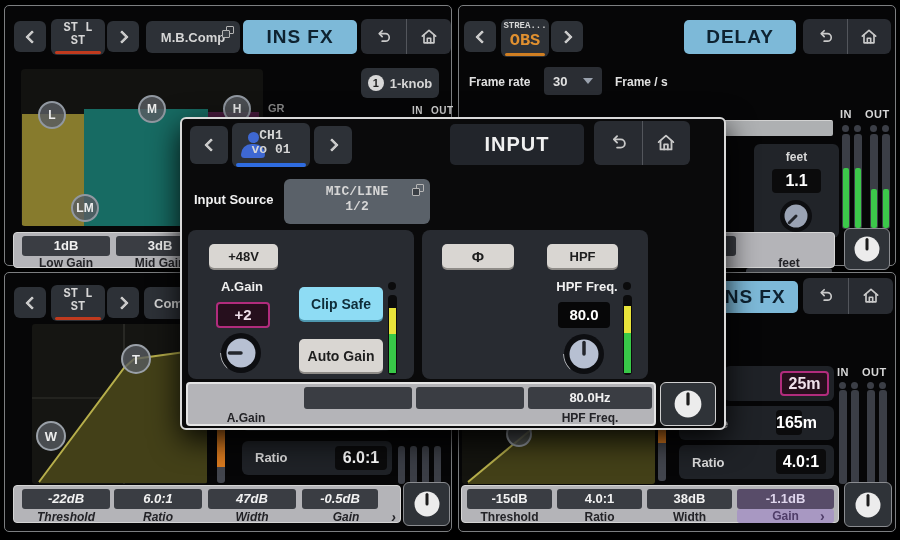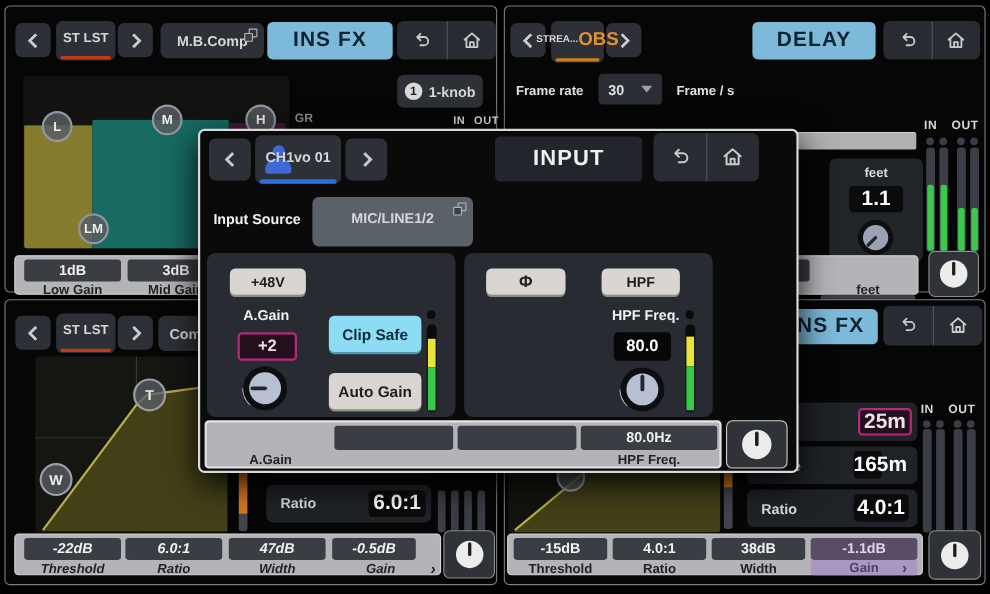--- a/index.html
+++ b/index.html
@@ -6,21 +6,21 @@
   .screen{position:relative;width:900px;height:540px;background:#000;overflow:hidden;
           font-family:"Liberation Sans",sans-serif;-webkit-font-smoothing:antialiased;}
   *,*::before,*::after{box-sizing:border-box;}
 
   .panel{position:absolute;background:#060607;border:1px solid #7c7e80;border-radius:5px;}
   .abs{position:absolute;}
 
   
   .btn{position:absolute;background:#2d3137;border-radius:6px;display:flex;align-items:center;
        justify-content:center;color:#d6d6d6;cursor:default;}
-  .chbtn{flex-direction:row;line-height:1.1;font-weight:bold;font-size:12px;padding-bottom:4px;}
+  .chbtn{flex-direction:column;line-height:1.1;font-weight:bold;font-size:12px;padding-bottom:4px;font-family:Liberation Mono, monospace;}
   .uline{position:absolute;bottom:1px;left:4px;right:4px;height:3px;border-radius:2px;}
   .uline.red{background:#c03a1e;}
   .uline.orange{background:#cf7e22;}
   .uline.blue{background:#2f6ce0;bottom:0;height:4px;}
   .preset{font-weight:bold;font-size:13px;}
   .title{position:absolute;background:#7db9d8;border-radius:5px;color:#0e2230;font-weight:bold;
          font-size:19px;display:flex;align-items:center;justify-content:center;letter-spacing:1px;}
   .title.dark{background:#22252b;color:#f0f0f0;}
   .sys{position:absolute;background:#282b31;border-radius:6px;display:flex;overflow:hidden;}
   .sys .half{flex:1;display:flex;align-items:center;justify-content:center;}
@@ -68,21 +68,21 @@
   
   .bandc{position:absolute;width:28px;height:28px;border-radius:50%;background:rgba(88,92,98,.82);
          border:2px solid #9198a1;color:#ecECec;color:#ececec;font-size:12px;font-weight:bold;
          display:flex;align-items:center;justify-content:center;}
   .handle{position:absolute;width:30px;height:30px;border-radius:50%;background:rgba(88,92,98,.78);
          border:2px solid #9aa0a8;color:#ececec;font-size:13px;font-weight:bold;
          display:flex;align-items:center;justify-content:center;}
   .rowbox{position:absolute;background:#1f2227;border-radius:6px;}
   .rowlabel{position:absolute;font-size:13px;font-weight:bold;color:#dcdcdc;}
   .rowval{position:absolute;background:#0b0b0c;border-radius:4px;color:#fff;font-weight:bold;
-          font-size:19px;text-align:center;}
+          font-size:16px;text-align:center;}
   .magval{background:#260f1d;border:2px solid #b12c7d;color:#efe0ea;}
   .litebtn{position:absolute;background:#d9d6d2;border-radius:5px;color:#1e1e1e;font-weight:bold;
            text-align:center;box-shadow:0 2px 0 #8f8c88;display:flex;align-items:center;justify-content:center;}
   .cyanbtn{background:#8edcf4;color:#0e2c38;box-shadow:0 2px 0 #4e98b0;}
   .smalllabel{position:absolute;font-size:13px;font-weight:bold;color:#f0f0f0;text-align:center;}
   .badge{display:inline-block;width:16px;height:16px;border-radius:50%;background:#d8d8d8;color:#1d1d1d;
          font-size:11px;font-weight:bold;line-height:16px;text-align:center;margin-right:6px;}
   .person{position:absolute;left:8px;top:9px;width:26px;height:26px;opacity:.95;}
   .person::before{content:"";position:absolute;left:8px;top:0;width:11px;height:11px;border-radius:50%;background:#3f6bdb;}
   .person::after{content:"";position:absolute;left:1px;top:12px;width:24px;height:14px;border-radius:12px 12px 4px 4px;background:#3f6bdb;}

